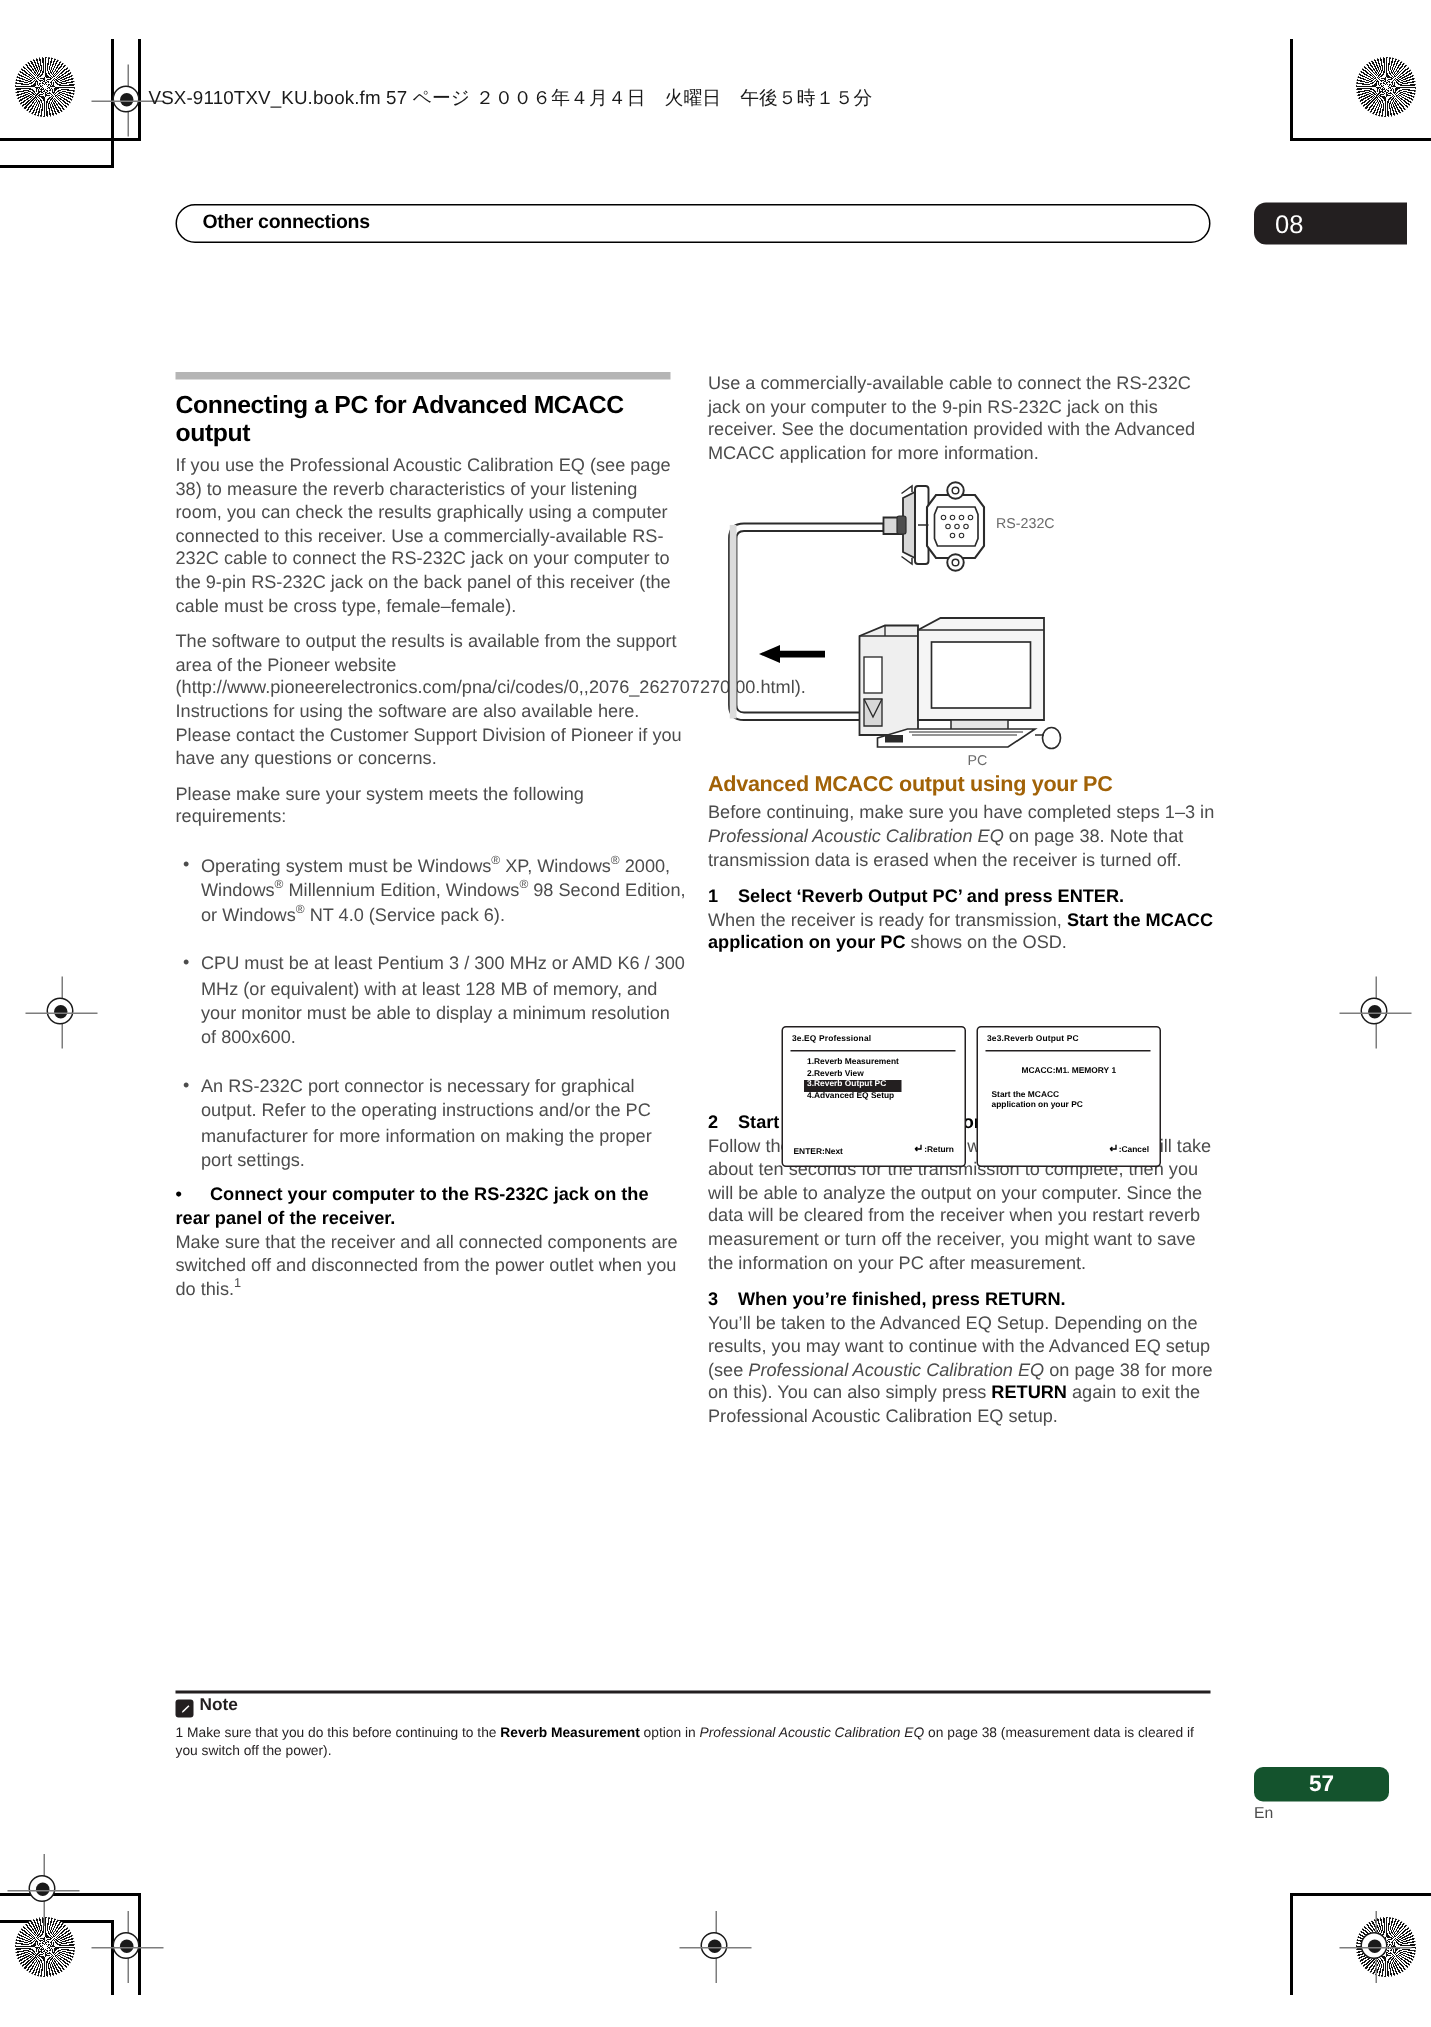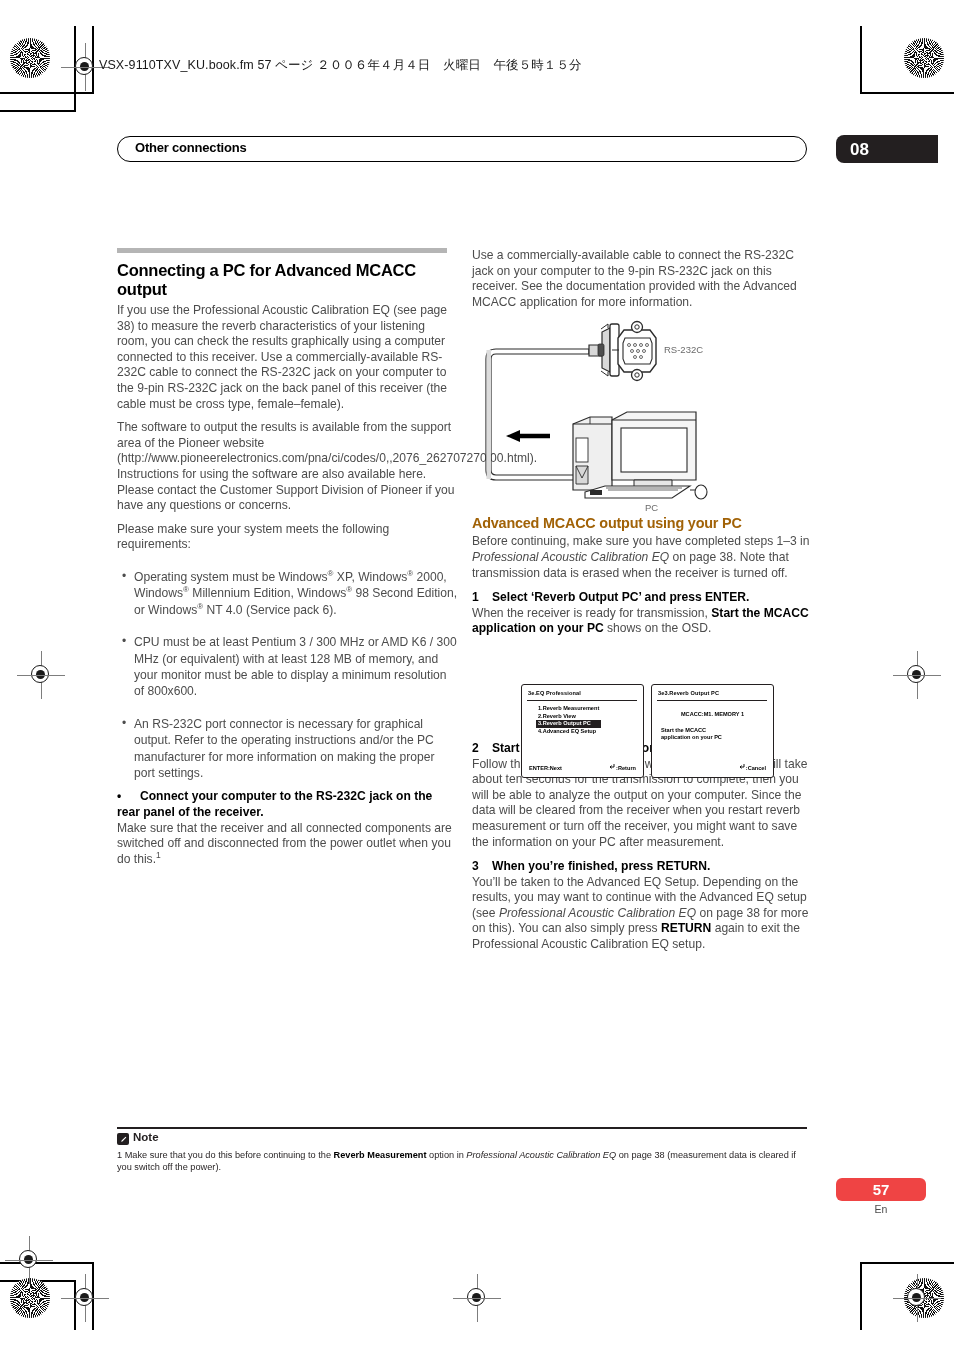--- a/index.html
+++ b/index.html
@@ -89,21 +89,21 @@
     left: 836px; top: 135px;
     width: 102px; height: 28px;
     background: #231f20;
     border-radius: 8px 0 0 8px;
   }
   .chapter-num span {
     position: absolute;
     left: 14px; top: 5px;
     color: #fff;
     font-size: 17px;
-    font-weight: bold;
+    font-weight: normal;
   }
 
   
   .col {
     position: absolute;
     width: 341px;
     font-size: 12.1px;
     line-height: 15.6px;
     color: #4c4c4c;
     text-align: left;
@@ -309,36 +309,36 @@
     font-size: 9.2px;
     line-height: 12.4px;
     color: #231f20;
   }
 
   
   .pagenum {
     position: absolute;
     left: 836px; top: 1178px;
     width: 90px; height: 23px;
-    background: #ef4444;
+    background: #14532d;
     border-radius: 6px;
   }
   .pagenum span {
     position: absolute;
     left: 0; right: 0; top: 3px;
     text-align: center;
     color: #fff;
     font-size: 15px;
     font-weight: bold;
   }
   .pagelang {
     position: absolute;
     left: 836px; top: 1203px;
     width: 90px;
-    text-align: center;
+    text-align: left;
     font-size: 10.5px;
     color: #4c4c4c;
   }
 </style>
 </head>
 <body>
 
 <div id="page">
 
   <div class="trim" style="left:0px; top:92px; width:92px; height:2px;"></div>

